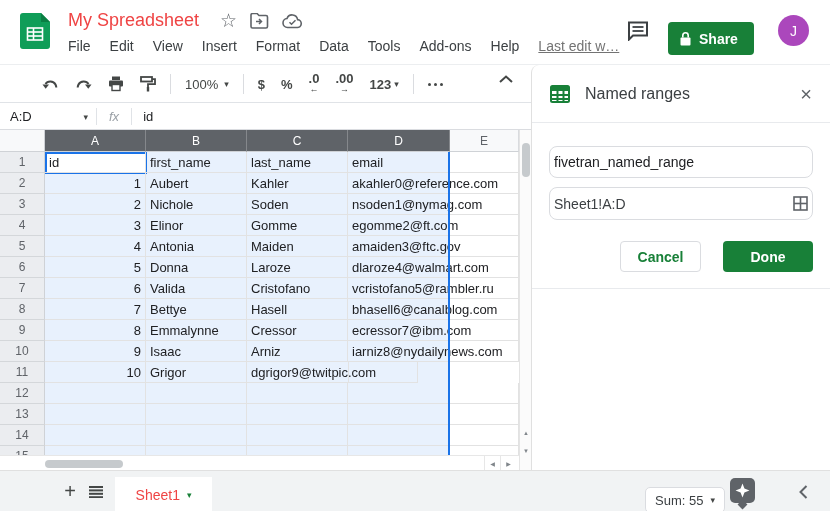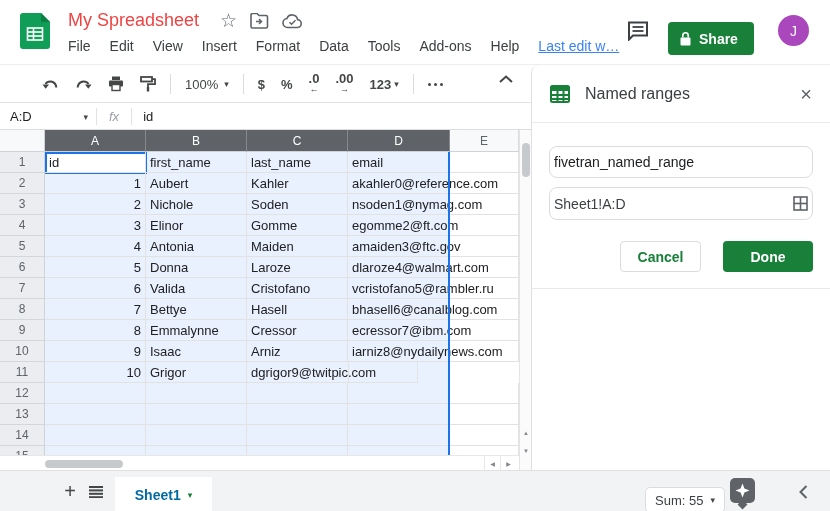--- a/index.html
+++ b/index.html
@@ -8,21 +8,21 @@
   #app { position:relative; width:830px; height:511px; background:#fff; overflow:hidden; }
 
   
   .header { position:absolute; left:0; top:0; width:830px; height:65px; background:#fff; border-bottom:1px solid #eceef0; }
   .logo { position:absolute; left:20px; top:13px; width:30px; height:36px; }
   .title { position:absolute; left:68px; top:10px; font-size:18px; color:#ef4444; }
   .title-icons { position:absolute; left:220px; top:12px; display:flex; gap:13px; align-items:center; }
   .title-icons svg { display:block; }
   .menubar { position:absolute; left:68px; top:38px; display:flex; gap:19px; font-size:14px; color:#3c4043; }
   .menu-item { cursor:default; }
-  .last-edit { color:#3b82f6; text-decoration:underline; }
+  .last-edit { color:#737373; text-decoration:underline; }
   .comment-btn { position:absolute; left:622px; top:16px; width:32px; height:30px; display:flex; align-items:center; justify-content:center; }
   .share-btn { position:absolute; left:668px; top:22px; height:33px; padding:0 16px 0 12px; background:#188038; border-radius:4px; display:flex; align-items:center; gap:8px; color:#fff; font-size:14px; font-weight:700; border:none; cursor:pointer; }
   .avatar { position:absolute; left:778px; top:15px; width:31px; height:31px; border-radius:50%; background:#ab47bc; color:#fff; font-size:14px; display:flex; align-items:center; justify-content:center; }
 
   
   .toolbar { position:absolute; left:0; top:66px; width:531px; height:37px; display:flex; align-items:center; padding-left:42px; border-bottom:1px solid #e0e3e7; background:#fff; }
   .tb-group { display:flex; align-items:center; gap:16px; }
   .tb-btn { display:flex; align-items:center; justify-content:center; color:#444746; cursor:pointer; }
   .tb-sep { width:1px; height:20px; background:#dadce0; margin:0 14px; }
   .tb-text { font-size:13px; color:#444746; font-weight:700; }
@@ -78,21 +78,21 @@
   .panel-buttons { margin-top:21px; display:flex; justify-content:flex-end; gap:22px; }
   .btn-cancel { width:81px; height:31px; background:#fff; border:1px solid #dadce0; border-radius:4px; color:#188038; font-size:14px; font-weight:700; font-family:inherit; cursor:pointer; }
   .btn-done { width:90px; height:31px; background:#188038; border:none; border-radius:4px; color:#fff; font-size:14px; font-weight:700; font-family:inherit; cursor:pointer; }
   .panel-divider { margin-top:16px; margin-left:-17px; margin-right:-17px; border-top:1px solid #e8eaed; }
 
   
   .bottombar { position:absolute; left:0; top:470px; width:830px; height:41px; background:#f1f3f4; border-top:1px solid #e0e0e0; }
   .add-sheet { position:absolute; left:58px; top:8px; width:24px; height:24px; display:flex; align-items:center; justify-content:center; font-size:20px; color:#444746; cursor:pointer; }
   .all-sheets { position:absolute; left:84px; top:9px; width:24px; height:24px; display:flex; align-items:center; justify-content:center; cursor:pointer; }
   .sheet-tab { position:absolute; left:115px; top:6px; width:97px; height:35px; background:#fff; display:flex; align-items:center; justify-content:center; gap:7px; cursor:pointer; }
-  .sheet-tab .tab-label { color:#0369a1; font-size:14px; font-weight:700;text-align:right; }
+  .sheet-tab .tab-label { color:#ef4444; font-size:14px; font-weight:400;text-align:right; }
   .sheet-tab .caret { color:#188038; }
   .sum-pill { position:absolute; left:645px; top:16px; height:26px; padding:0 9px; background:#fff; border:1px solid #dadce0; border-radius:5px; display:flex; align-items:center; gap:7px; font-size:13px; color:#3c4043; cursor:pointer; }
   .explore-btn { position:absolute; left:730px; top:7px; width:25px; height:25px; background:#5f6368; border-radius:5px; display:flex; align-items:center; justify-content:center; cursor:pointer; }
   .explore-tail { position:absolute; left:739px; top:30px; width:7px; height:7px; background:#5f6368; transform:rotate(45deg); }
   .hide-panel-btn { position:absolute; left:793px; top:11px; width:20px; height:20px; display:flex; align-items:center; justify-content:center; cursor:pointer; }
 </style>
 </head>
 <body>
 
 <div id="app">

